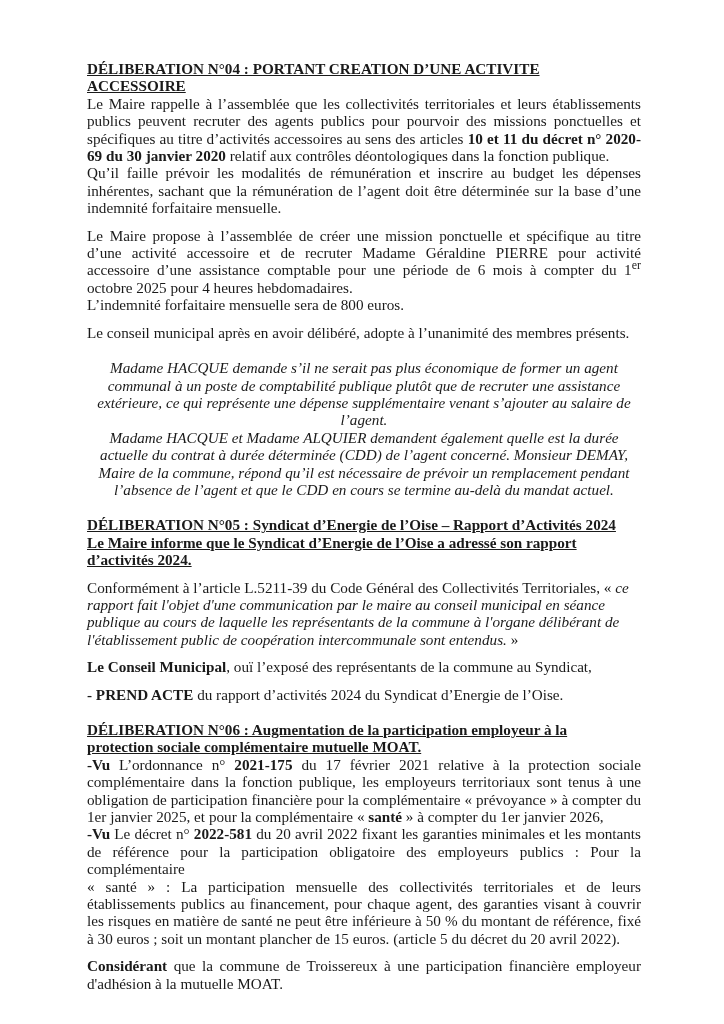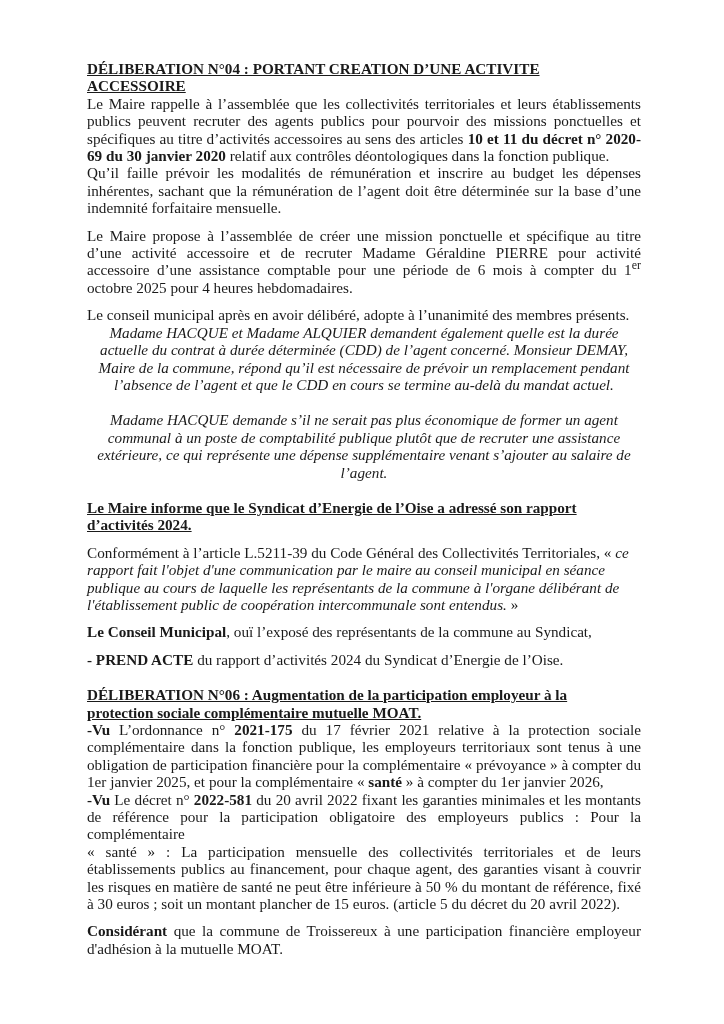--- a/index.html
+++ b/index.html
@@ -21,26 +21,28 @@
 </head>
 <body>
 
 <div class="page">
 
   <section>
     <p class="h">DÉLIBERATION N°04 : PORTANT CREATION D’UNE ACTIVITE ACCESSOIRE</p>
     <p class="just"><span>Le Maire rappelle à l’assemblée que les collectivités territoriales et leurs établissements publics peuvent recruter des agents publics pour pourvoir des missions ponctuelles et spécifiques au titre d’activités accessoires au sens des articles </span><span class="b">10 et 11 du décret n° 2020-69 du 30 janvier 2020</span><span> relatif aux contrôles déontologiques dans la fonction publique.</span></p>
     <p class="just">Qu’il faille prévoir les modalités de rémunération et inscrire au budget les dépenses inhérentes, sachant que la rémunération de l’agent doit être déterminée sur la base d’une indemnité forfaitaire mensuelle.</p>
     <p class="just gap-s"><span>Le Maire propose à l’assemblée de créer une mission ponctuelle et spécifique au titre d’une activité accessoire et de recruter Madame Géraldine PIERRE pour activité accessoire d’une assistance comptable pour une période de 6 mois à compter du 1</span><sup>er</sup><span> octobre 2025 pour 4 heures hebdomadaires.</span></p>
+    <p>L’indemnité forfaitaire mensuelle sera de 800 euros.</p>
     <p class="gap-s">Le conseil municipal après en avoir délibéré, adopte à l’unanimité des membres présents.</p>
+    <p class="just i gap-l">Madame HACQUE demande s’il ne serait pas plus économique de former un agent communal à un poste de comptabilité publique plutôt que de recruter une assistance extérieure, ce qui représente une dépense supplémentaire venant s’ajouter au salaire de l’agent.</p>
     <p class="just i">Madame HACQUE et Madame ALQUIER demandent également quelle est la durée actuelle du contrat à durée déterminée (CDD) de l’agent concerné. Monsieur DEMAY, Maire de la commune, répond qu’il est nécessaire de prévoir un remplacement pendant l’absence de l’agent et que le CDD en cours se termine au-delà du mandat actuel.</p>
-    <p class="just i gap-l">Madame HACQUE demande s’il ne serait pas plus économique de former un agent communal à un poste de comptabilité publique plutôt que de recruter une assistance extérieure, ce qui représente une dépense supplémentaire venant s’ajouter au salaire de l’agent.</p>
   </section>
 
   <section class="gap-l">
+    <p class="h">DÉLIBERATION N°05 : Syndicat d’Energie de l’Oise – Rapport d’Activités 2024</p>
     <p class="h">Le Maire informe que le Syndicat d’Energie de l’Oise a adressé son rapport d’activités 2024.</p>
     <p class="gap-s"><span>Conformément à l’article L.5211-39 du Code Général des Collectivités Territoriales, « </span><span class="i">ce rapport fait l'objet d'une communication par le maire au conseil municipal en séance publique au cours de laquelle les représentants de la commune à l'organe délibérant de l'établissement public de coopération intercommunale sont entendus.</span><span> »</span></p>
     <p class="gap-s"><span class="b">Le Conseil Municipal</span><span>, ouï l’exposé des représentants de la commune au Syndicat,</span></p>
     <p class="gap-s"><span class="b">- PREND ACTE</span><span> du rapport d’activités 2024 du Syndicat d’Energie de l’Oise.</span></p>
   </section>
 
   <section class="gap-l">
     <p class="h" style="width:520px">DÉLIBERATION N°06 : Augmentation de la participation employeur à la protection sociale complémentaire mutuelle MOAT.</p>
     <p class="just"><span class="b">-Vu</span><span> L’ordonnance n° </span><span class="b">2021-175</span><span> du 17 février 2021 relative à la protection sociale complémentaire dans la fonction publique, les employeurs territoriaux sont tenus à une obligation de participation financière pour la complémentaire « prévoyance » à compter du 1er janvier 2025, et pour la complémentaire « </span><span class="b">santé</span><span> » à compter du 1er janvier 2026,</span></p>
     <p class="just"><span class="b">-Vu</span><span> Le décret n° </span><span class="b">2022-581</span><span> du 20 avril 2022 fixant les garanties minimales et les montants de référence pour la participation obligatoire des employeurs publics : Pour la complémentaire</span></p>

